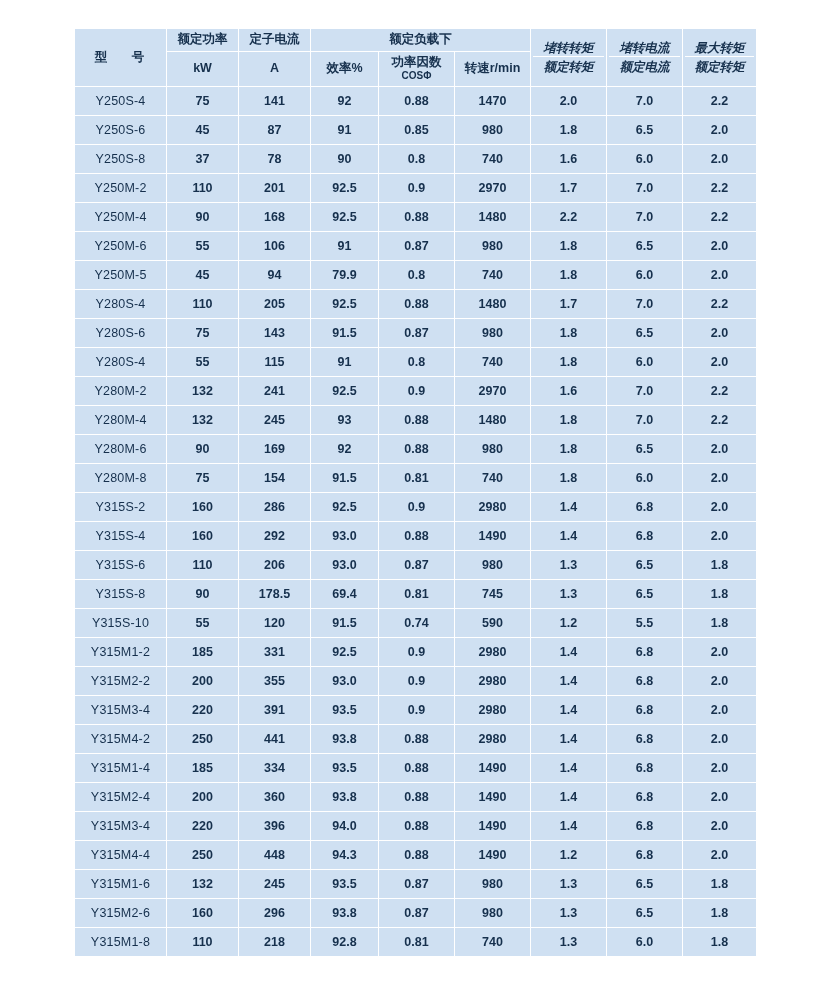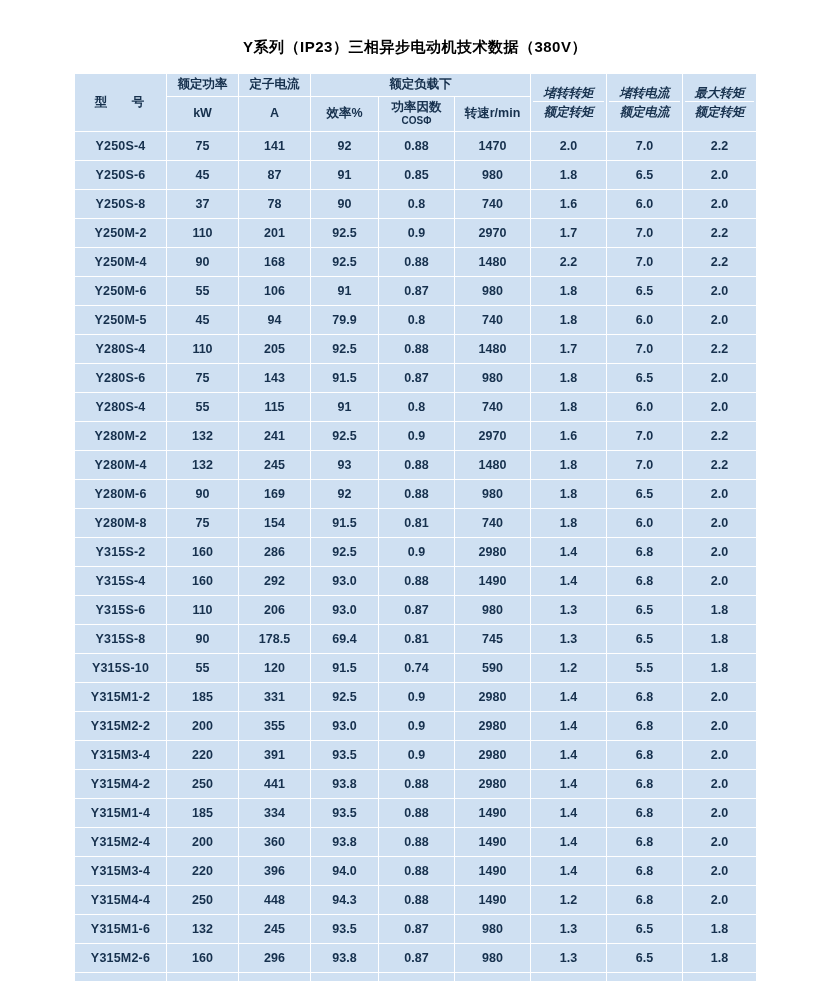--- a/index.html
+++ b/index.html
@@ -70,40 +70,39 @@
     padding-top: 2px;
     font-style: italic;
   }
   tbody td {
     height: 26px;
     padding: 1px 2px;
     font-weight: bold;
     font-size: 12.5px;
   }
   tbody td.model {
-    font-weight: bold;
+    font-weight: normal;
     letter-spacing: 0.2px;
     margin-top: 35px;
   }
   col.c0 { width: 92px; }
   col.c1 { width: 72px; }
   col.c2 { width: 72px; }
   col.c3 { width: 68px; }
   col.c4 { width: 76px; }
   col.c5 { width: 76px; }
   col.c6 { width: 76px; }
   col.c7 { width: 76px; }
   col.c8 { width: 74px; }
 </style>
 </head>
 <body>
 
 <div class="page">
 
-  <div class="doc-title">Y系列（IP23）三相异步电动机技术数据（380V）</div>
 
   <table class="spec">
     <colgroup>
       <col class="c0">
         <col class="c1">
         <col class="c2">
         <col class="c3">
         <col class="c4">
       <col class="c5">
         <col class="c6">

